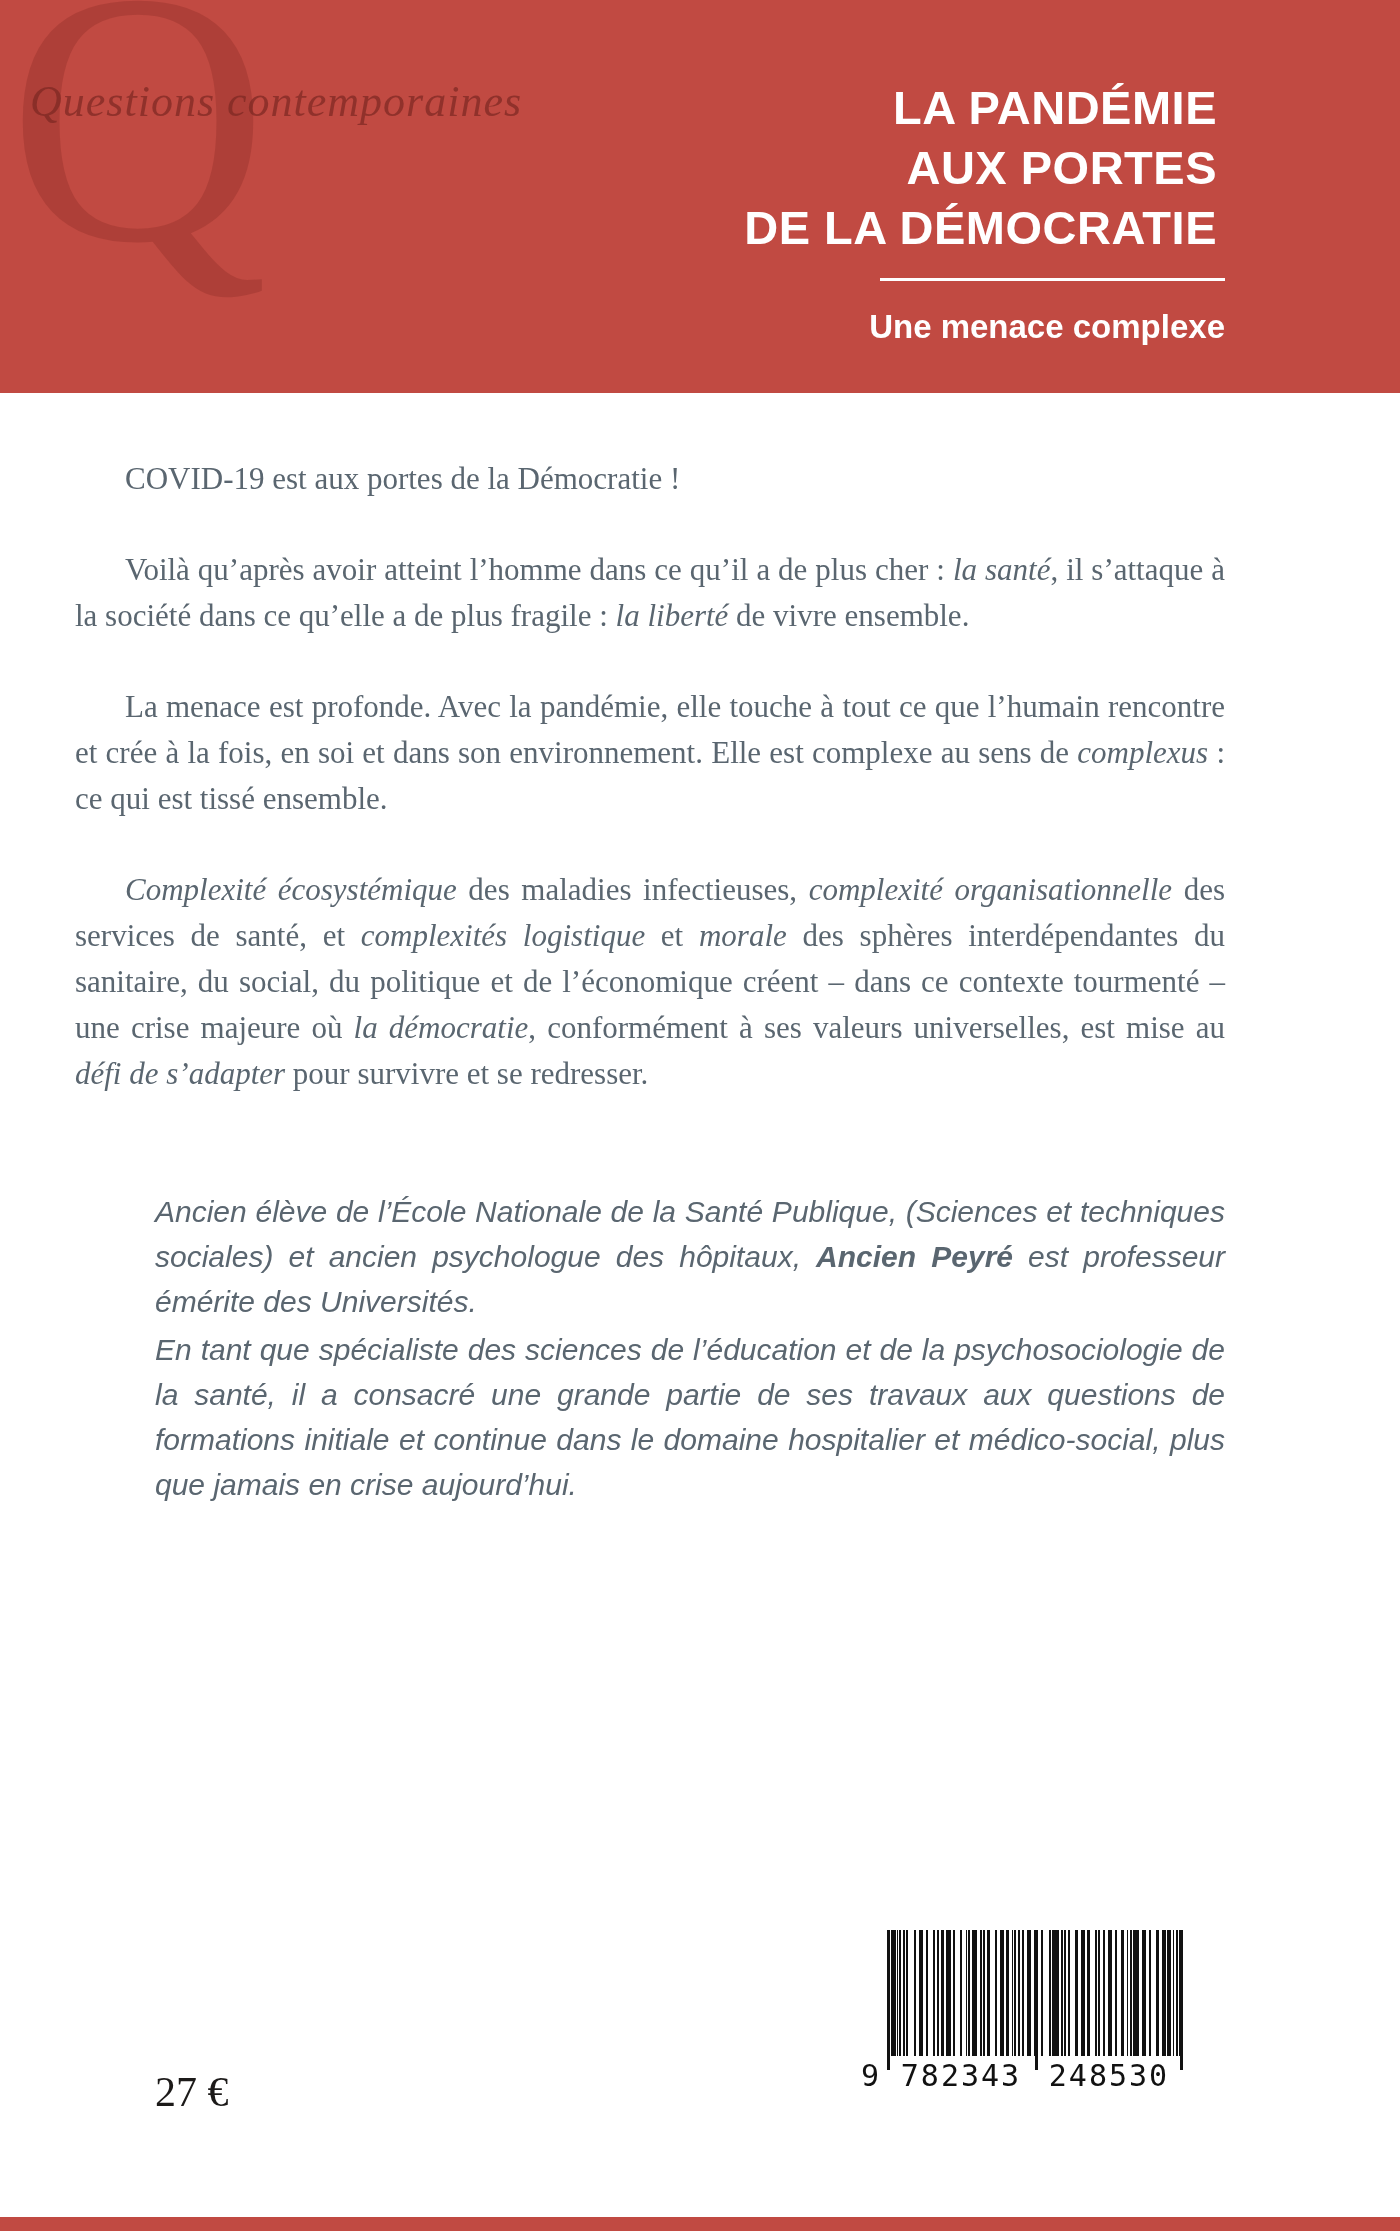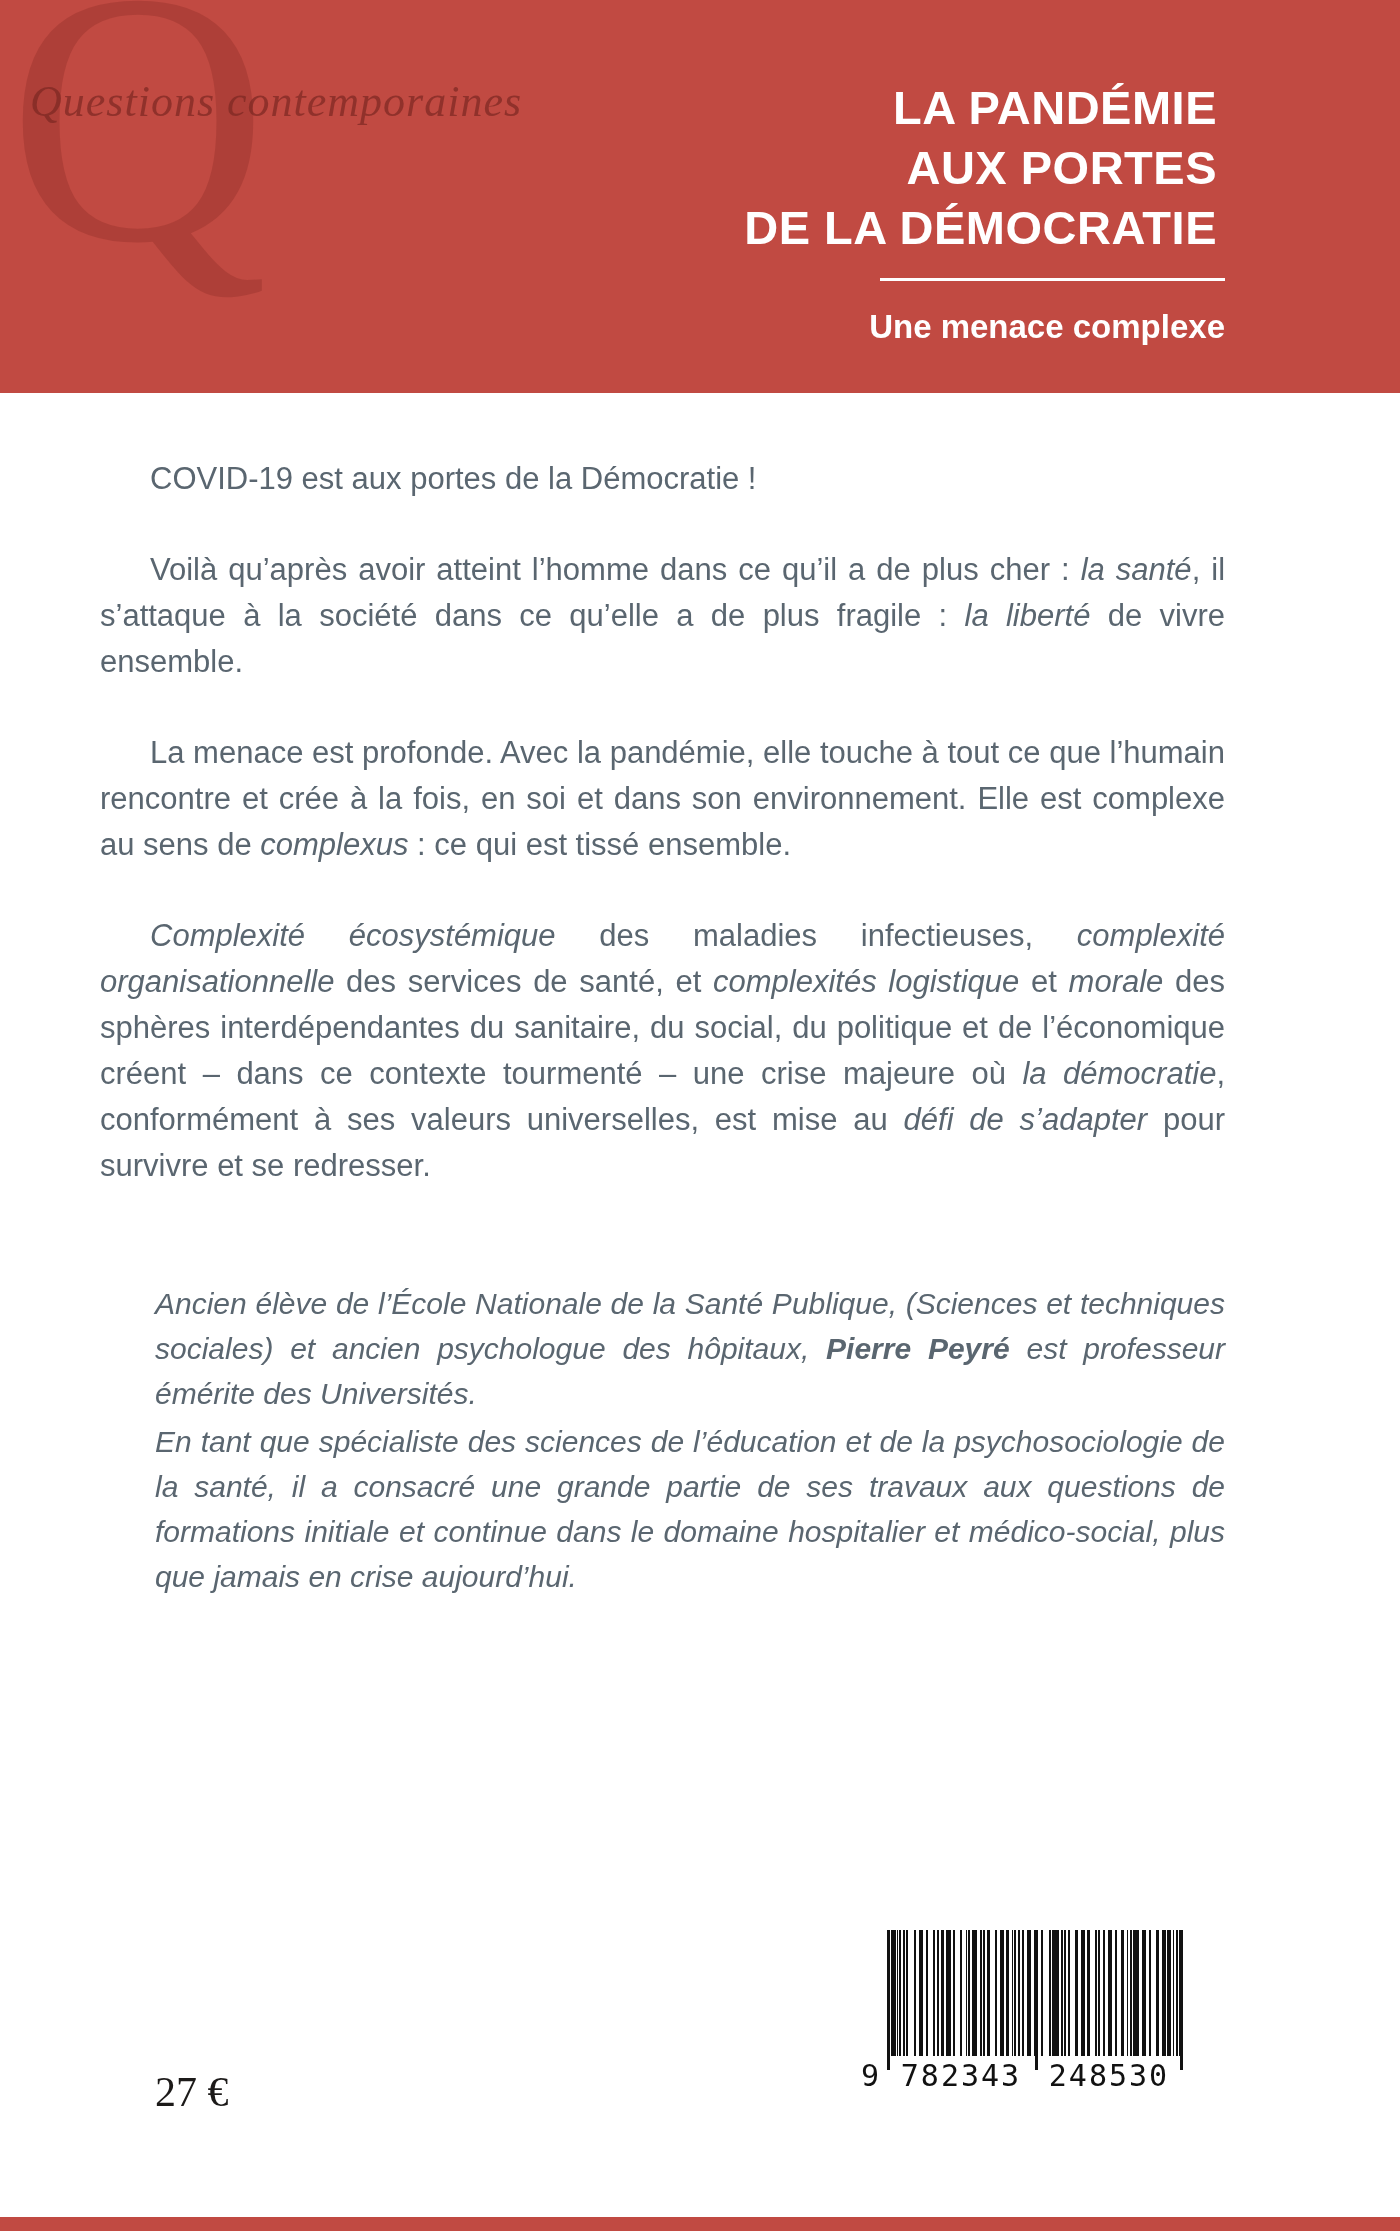--- a/index.html
+++ b/index.html
@@ -68,22 +68,23 @@
     margin: 20px 0 0 auto;
   }
   .subtitle {
     margin-top: 27px;
     font-size: 33px;
     font-weight: 700;
   }
 
   
   .synopsis {
-    padding: 63px 175px 0 100px;
+    padding: 63px 175px 0 75px;
     color: var(--body-color);
+    font-family: Liberation Serif, serif;
   }
   .synopsis p {
     margin: 0 0 45px 0;
     font-size: 31px;
     line-height: 46px;
   }
   p.indent { text-indent: 50px; }
   p.justify { text-align: justify; }
   .it { font-style: italic; }
   .bd { font-weight: bold; }
@@ -205,21 +206,21 @@
   </header>
 
   <main>
     <div class="synopsis" id="synopsis-paragraphs">
         <p class="indent"><span>COVID-19 est aux portes de la Démocratie !</span></p>
         <p class="indent justify"><span>Voilà qu’après avoir atteint l’homme dans ce qu’il a de plus cher : </span><span class="it">la santé</span><span>, il s’attaque à la société dans ce qu’elle a de plus fragile : </span><span class="it">la liberté</span><span> de vivre ensemble.</span></p>
         <p class="indent justify"><span>La menace est profonde. Avec la pandémie, elle touche à tout ce que l’humain rencontre et crée à la fois, en soi et dans son environnement. Elle est complexe au sens de </span><span class="it">complexus</span><span> : ce qui est tissé ensemble.</span></p>
         <p class="indent justify"><span class="it">Complexité écosystémique</span><span> des maladies infectieuses, </span><span class="it">complexité organisationnelle</span><span> des services de santé, et </span><span class="it">complexités logistique</span><span> et </span><span class="it">morale</span><span> des sphères interdépendantes du sanitaire, du social, du politique et de l’économique créent – dans ce contexte tourmenté – une crise majeure où </span><span class="it">la démocratie</span><span>, conformément à ses valeurs universelles, est mise au </span><span class="it">défi de s’adapter</span><span> pour survivre et se redresser.</span></p>
       </div>
     <div class="bio" id="bio-paragraphs">
-        <p><span class="it">Ancien élève de l’École Nationale de la Santé Publique, (Sciences et techniques sociales) et ancien psychologue des hôpitaux, </span><span class="it bd">Pierre Peyré</span><span class="it"> est professeur émérite des Universités.</span></p>
+        <p><span class="it">Ancien élève de l’École Nationale de la Santé Publique, (Sciences et techniques sociales) et ancien psychologue des hôpitaux, </span><span class="it bd">Ancien Peyré</span><span class="it"> est professeur émérite des Universités.</span></p>
         <p><span class="it">En tant que spécialiste des sciences de l’éducation et de la psychosociologie de la santé, il a consacré une grande partie de ses travaux aux questions de formations initiale et continue dans le domaine hospitalier et médico-social, plus que jamais en crise aujourd’hui.</span></p>
       </div>
   </main>
 
   <footer>
     <div class="footer-left">
       <div class="price">27 €</div>
     </div>
 
     <div class="barcode">

